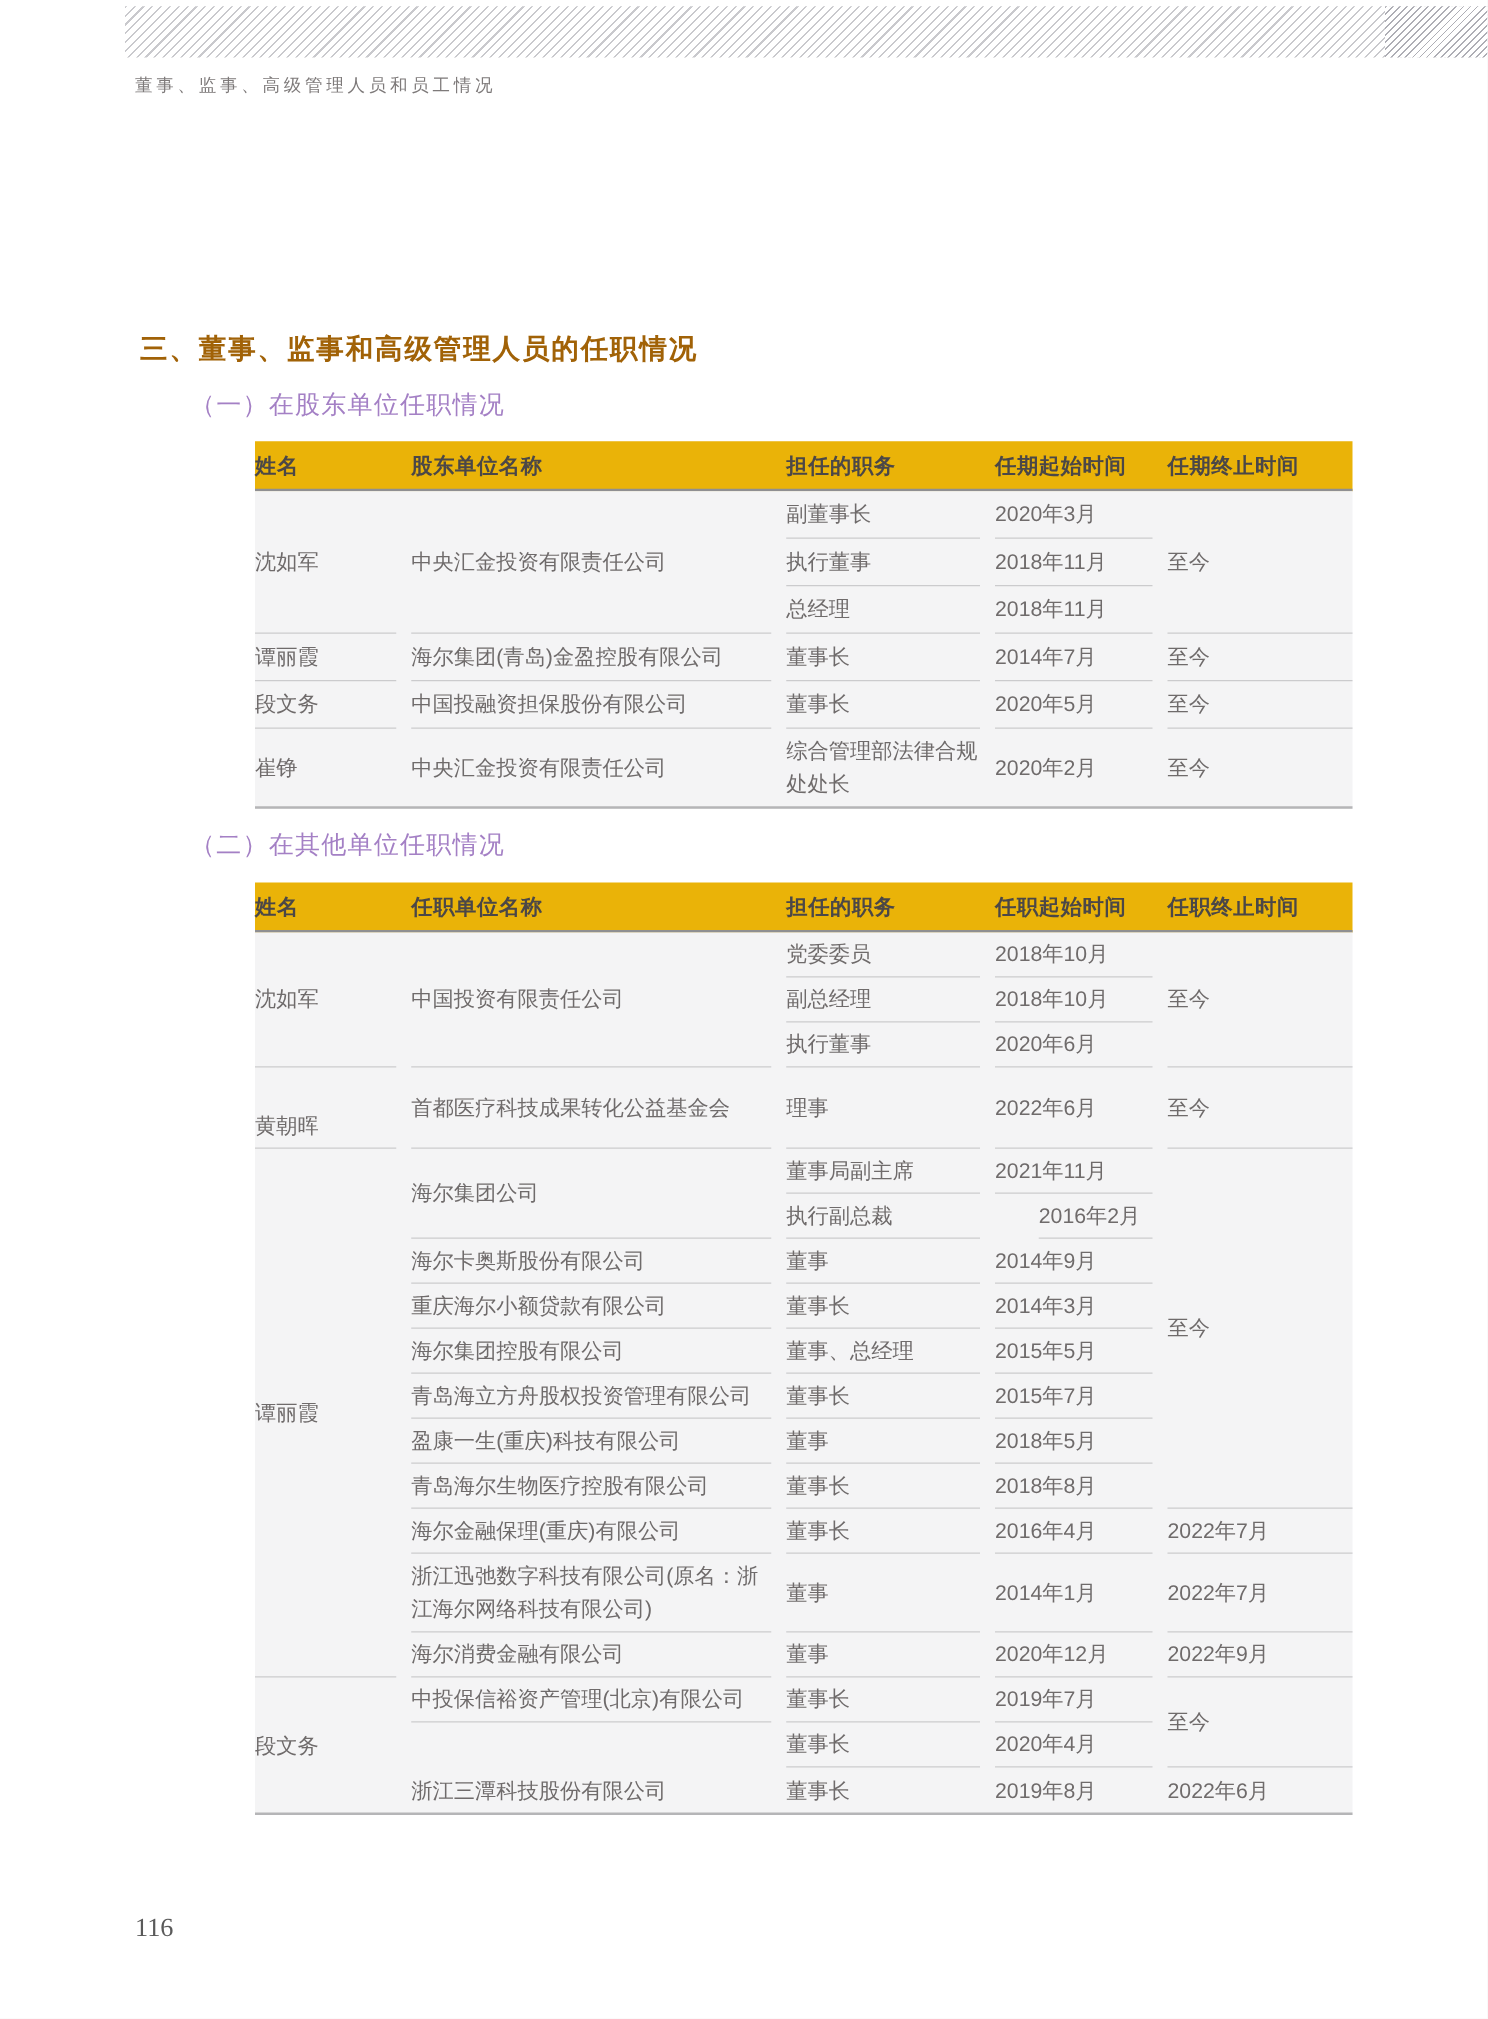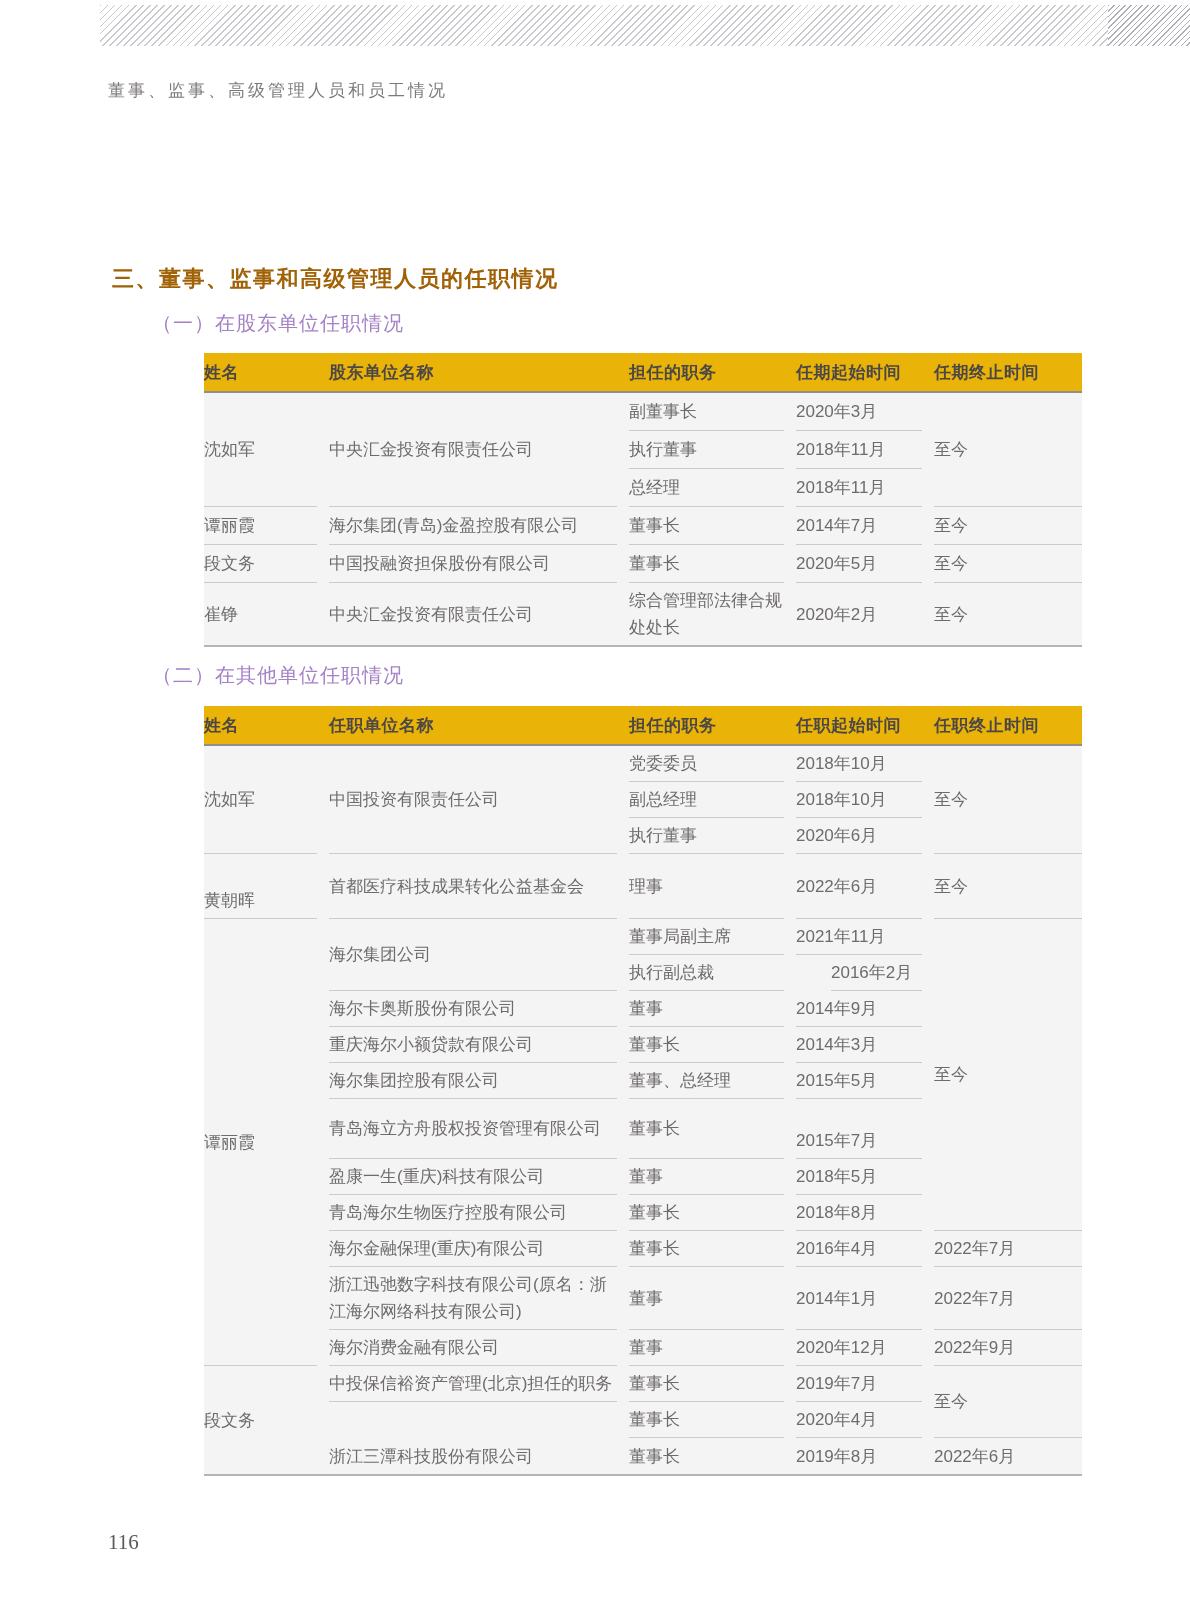--- a/index.html
+++ b/index.html
@@ -15,21 +15,21 @@
   .hatch{
     position:absolute;left:100px;top:5px;width:1090px;height:41px;
     background:repeating-linear-gradient(135deg,#c9c9cd 0px,#c9c9cd 1.2px,rgba(0,0,0,0) 1.2px,rgba(0,0,0,0) 5px);
   }
   .hatch-right{
     position:absolute;right:0;top:0;bottom:0;width:82px;
     background:repeating-linear-gradient(135deg,#aeaeb5 0px,#aeaeb5 1px,rgba(0,0,0,0) 1px,rgba(0,0,0,0) 4px),#ffffff;
   }
   .page-header{
     position:absolute;left:108px;top:60px;
-    font-size:17px;letter-spacing:3px;color:#7e7a7a;margin-top:19px;
+    font-size:14px;letter-spacing:3px;color:#7e7a7a;
   }
   .sec-title{
     position:absolute;left:112px;top:264px;margin:0;
     font-size:22px;font-weight:bold;letter-spacing:1.5px;color:#a16207;
   }
   .sub-title{
     position:absolute;margin:0;
     font-size:20px;font-weight:normal;letter-spacing:1px;color:#a480c5;
   }
   .sub-title.s1{left:152px;top:310px;}
@@ -155,41 +155,41 @@
         <div class="td b" style="grid-area: 7 / 3 / span 1;">董事</div>
         <div class="td b" style="grid-area: 7 / 4 / span 1;">2014年9月</div>
         <div class="td b" style="grid-area: 8 / 2 / span 1;">重庆海尔小额贷款有限公司</div>
         <div class="td b" style="grid-area: 8 / 3 / span 1;">董事长</div>
         <div class="td b" style="grid-area: 8 / 4 / span 1;">2014年3月</div>
         <div class="td b" style="grid-area: 9 / 2 / span 1;">海尔集团控股有限公司</div>
         <div class="td b" style="grid-area: 9 / 3 / span 1;">董事、总经理</div>
         <div class="td b" style="grid-area: 9 / 4 / span 1;">2015年5月</div>
         <div class="td b" style="grid-area: 10 / 2 / span 1;">青岛海立方舟股权投资管理有限公司</div>
         <div class="td b" style="grid-area: 10 / 3 / span 1;">董事长</div>
-        <div class="td b" style="grid-area: 10 / 4 / span 1; margin-top: 24px;">2015年7月</div>
+        <div class="td b" style="grid-area: 10 / 4 / span 1;">2015年7月</div>
         <div class="td b" style="grid-area: 11 / 2 / span 1;">盈康一生(重庆)科技有限公司</div>
         <div class="td b" style="grid-area: 11 / 3 / span 1;">董事</div>
         <div class="td b" style="grid-area: 11 / 4 / span 1;">2018年5月</div>
         <div class="td b" style="grid-area: 12 / 2 / span 1;">青岛海尔生物医疗控股有限公司</div>
         <div class="td b" style="grid-area: 12 / 3 / span 1;">董事长</div>
         <div class="td b" style="grid-area: 12 / 4 / span 1;">2018年8月</div>
         <div class="td b" style="grid-area: 13 / 2 / span 1;">海尔金融保理(重庆)有限公司</div>
         <div class="td b" style="grid-area: 13 / 3 / span 1;">董事长</div>
         <div class="td b" style="grid-area: 13 / 4 / span 1;">2016年4月</div>
         <div class="td b" style="grid-area: 13 / 5 / span 1;">2022年7月</div>
         <div class="td b" style="grid-area: 14 / 2 / span 1;">浙江迅弛数字科技有限公司(原名：浙江海尔网络科技有限公司)</div>
         <div class="td b" style="grid-area: 14 / 3 / span 1;">董事</div>
         <div class="td b" style="grid-area: 14 / 4 / span 1;">2014年1月</div>
         <div class="td b" style="grid-area: 14 / 5 / span 1;">2022年7月</div>
         <div class="td b" style="grid-area: 15 / 2 / span 1;">海尔消费金融有限公司</div>
         <div class="td b" style="grid-area: 15 / 3 / span 1;">董事</div>
         <div class="td b" style="grid-area: 15 / 4 / span 1;">2020年12月</div>
         <div class="td b" style="grid-area: 15 / 5 / span 1;">2022年9月</div>
         <div class="td" style="grid-area: 16 / 1 / span 3;">段文务</div>
-        <div class="td b" style="grid-area: 16 / 2 / span 1;">中投保信裕资产管理(北京)担任的职务</div>
+        <div class="td b" style="grid-area: 16 / 2 / span 1;">中投保信裕资产管理(北京)有限公司</div>
         <div class="td b" style="grid-area: 16 / 3 / span 1;">董事长</div>
         <div class="td b" style="grid-area: 16 / 4 / span 1;">2019年7月</div>
         <div class="td b" style="grid-area: 16 / 5 / span 2;">至今</div>
         <div class="td b" style="grid-area: 17 / 3 / span 1;">董事长</div>
         <div class="td b" style="grid-area: 17 / 4 / span 1;">2020年4月</div>
         <div class="td" style="grid-area: 18 / 2 / span 1;">浙江三潭科技股份有限公司</div>
         <div class="td" style="grid-area: 18 / 3 / span 1;">董事长</div>
         <div class="td" style="grid-area: 18 / 4 / span 1;">2019年8月</div>
         <div class="td" style="grid-area: 18 / 5 / span 1;">2022年6月</div>
       </div>

